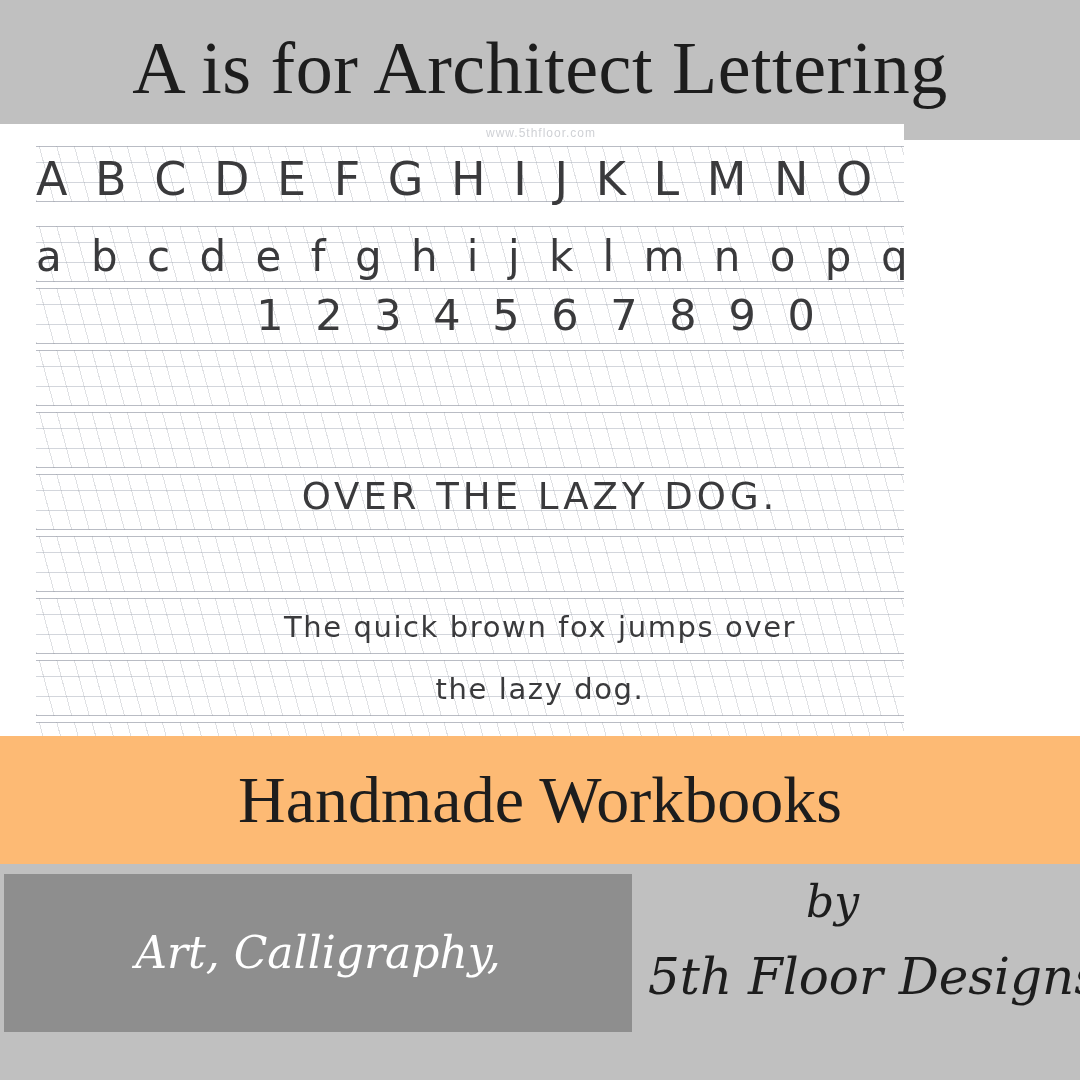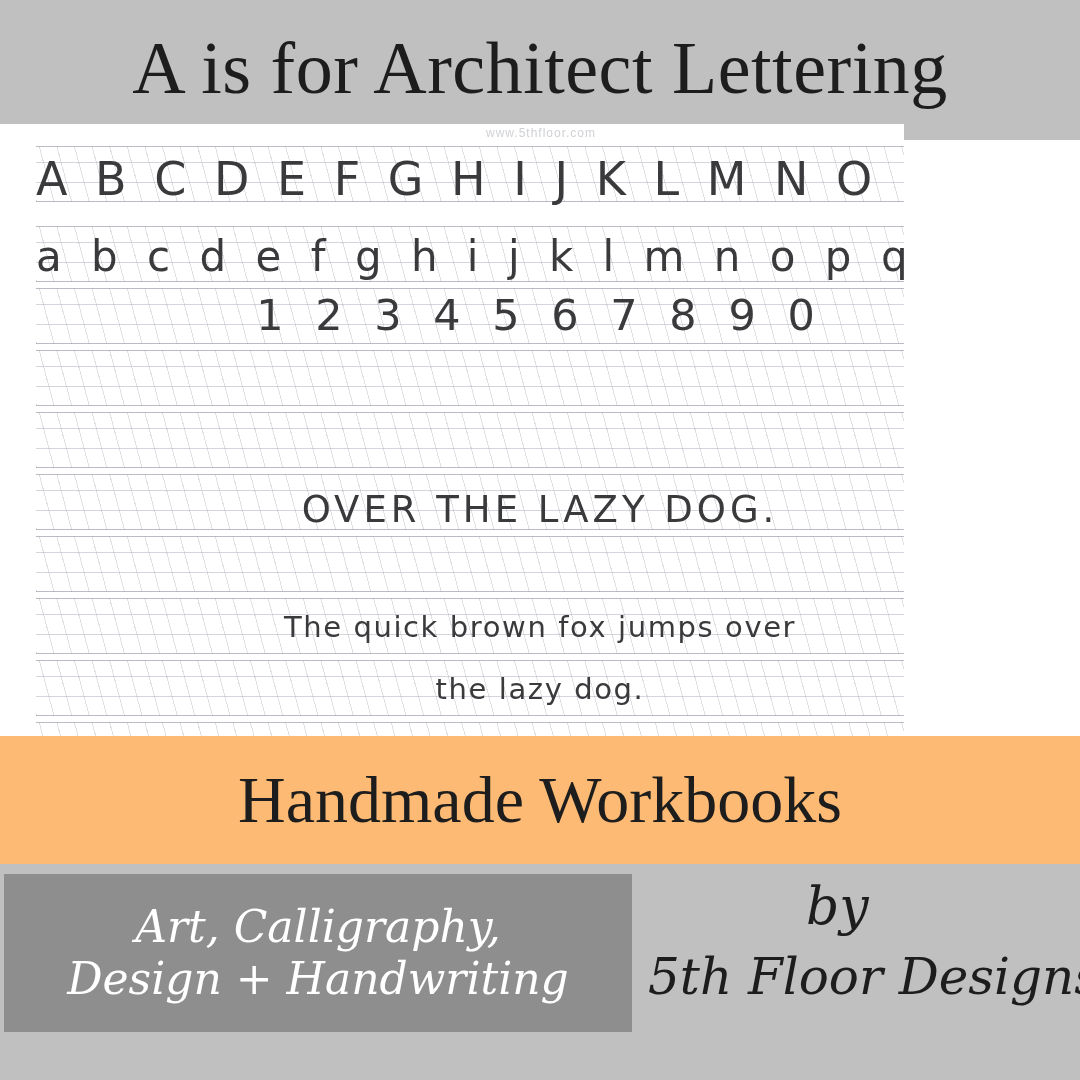--- a/index.html
+++ b/index.html
@@ -187,21 +187,21 @@
   }
   .script-1 { font-size: 44px; }
   .script-2 { font-size: 44px; margin-top: 6px; }
 
   .by-word {
     position: absolute;
     left: 806px;
     top: 12px;
     font-family: "DejaVu Serif", serif;
     font-style: italic;
-    font-size: 52px;
+    font-size: 44px;
     color: #1d1d1d;
   }
   .brand {
     position: absolute;
     left: 648px;
     top: 84px;
     width: 420px;
     text-align: center;
     font-family: "DejaVu Serif", serif;
     font-style: italic;
@@ -231,21 +231,21 @@
       <div class="row-text r-lower hand" style="top:108px;">a b c d e f g h i j k l m n o p q r s t u v w x y z</div>
 
       <div class="band" style="top:160px;"></div>
       <div class="row-text r-digits hand" style="top:166px;">1 2 3 4 5 6 7 8 9 0</div>
 
       <div class="band" style="top:222px;"></div>
 
       <div class="band" style="top:284px;"></div>
 
       <div class="band" style="top:346px;"></div>
-      <div class="row-text r-caps-sentence hand" style="top:364px;">OVER THE LAZY DOG.</div>
+      <div class="row-text r-caps-sentence hand" style="top:351px;">OVER THE LAZY DOG.</div>
 
       <div class="band" style="top:408px;"></div>
 
       <div class="band" style="top:470px;"></div>
       <div class="row-text r-mixed-sentence hand" style="top:486px;">The quick brown fox jumps over</div>
 
       <div class="band" style="top:532px;"></div>
       <div class="row-text r-mixed-sentence hand" style="top:548px;">the lazy dog.</div>
 
       <div class="band" style="top:594px;"></div>
@@ -253,19 +253,18 @@
     </div>
   </div>
 
   <div class="mid-banner">
     <div class="mid-title">Handmade Workbooks</div>
   </div>
 
   <div class="bottom">
     <div class="dark-card">
       <div class="script-line script-1">Art, Calligraphy,</div>
-      <div class="script-line script-2">Design + Handwriting</div>
     </div>
     <div class="by-word">by</div>
     <div class="brand">5th Floor Designs</div>
   </div>
 
 </div>
 
 </body></html>

